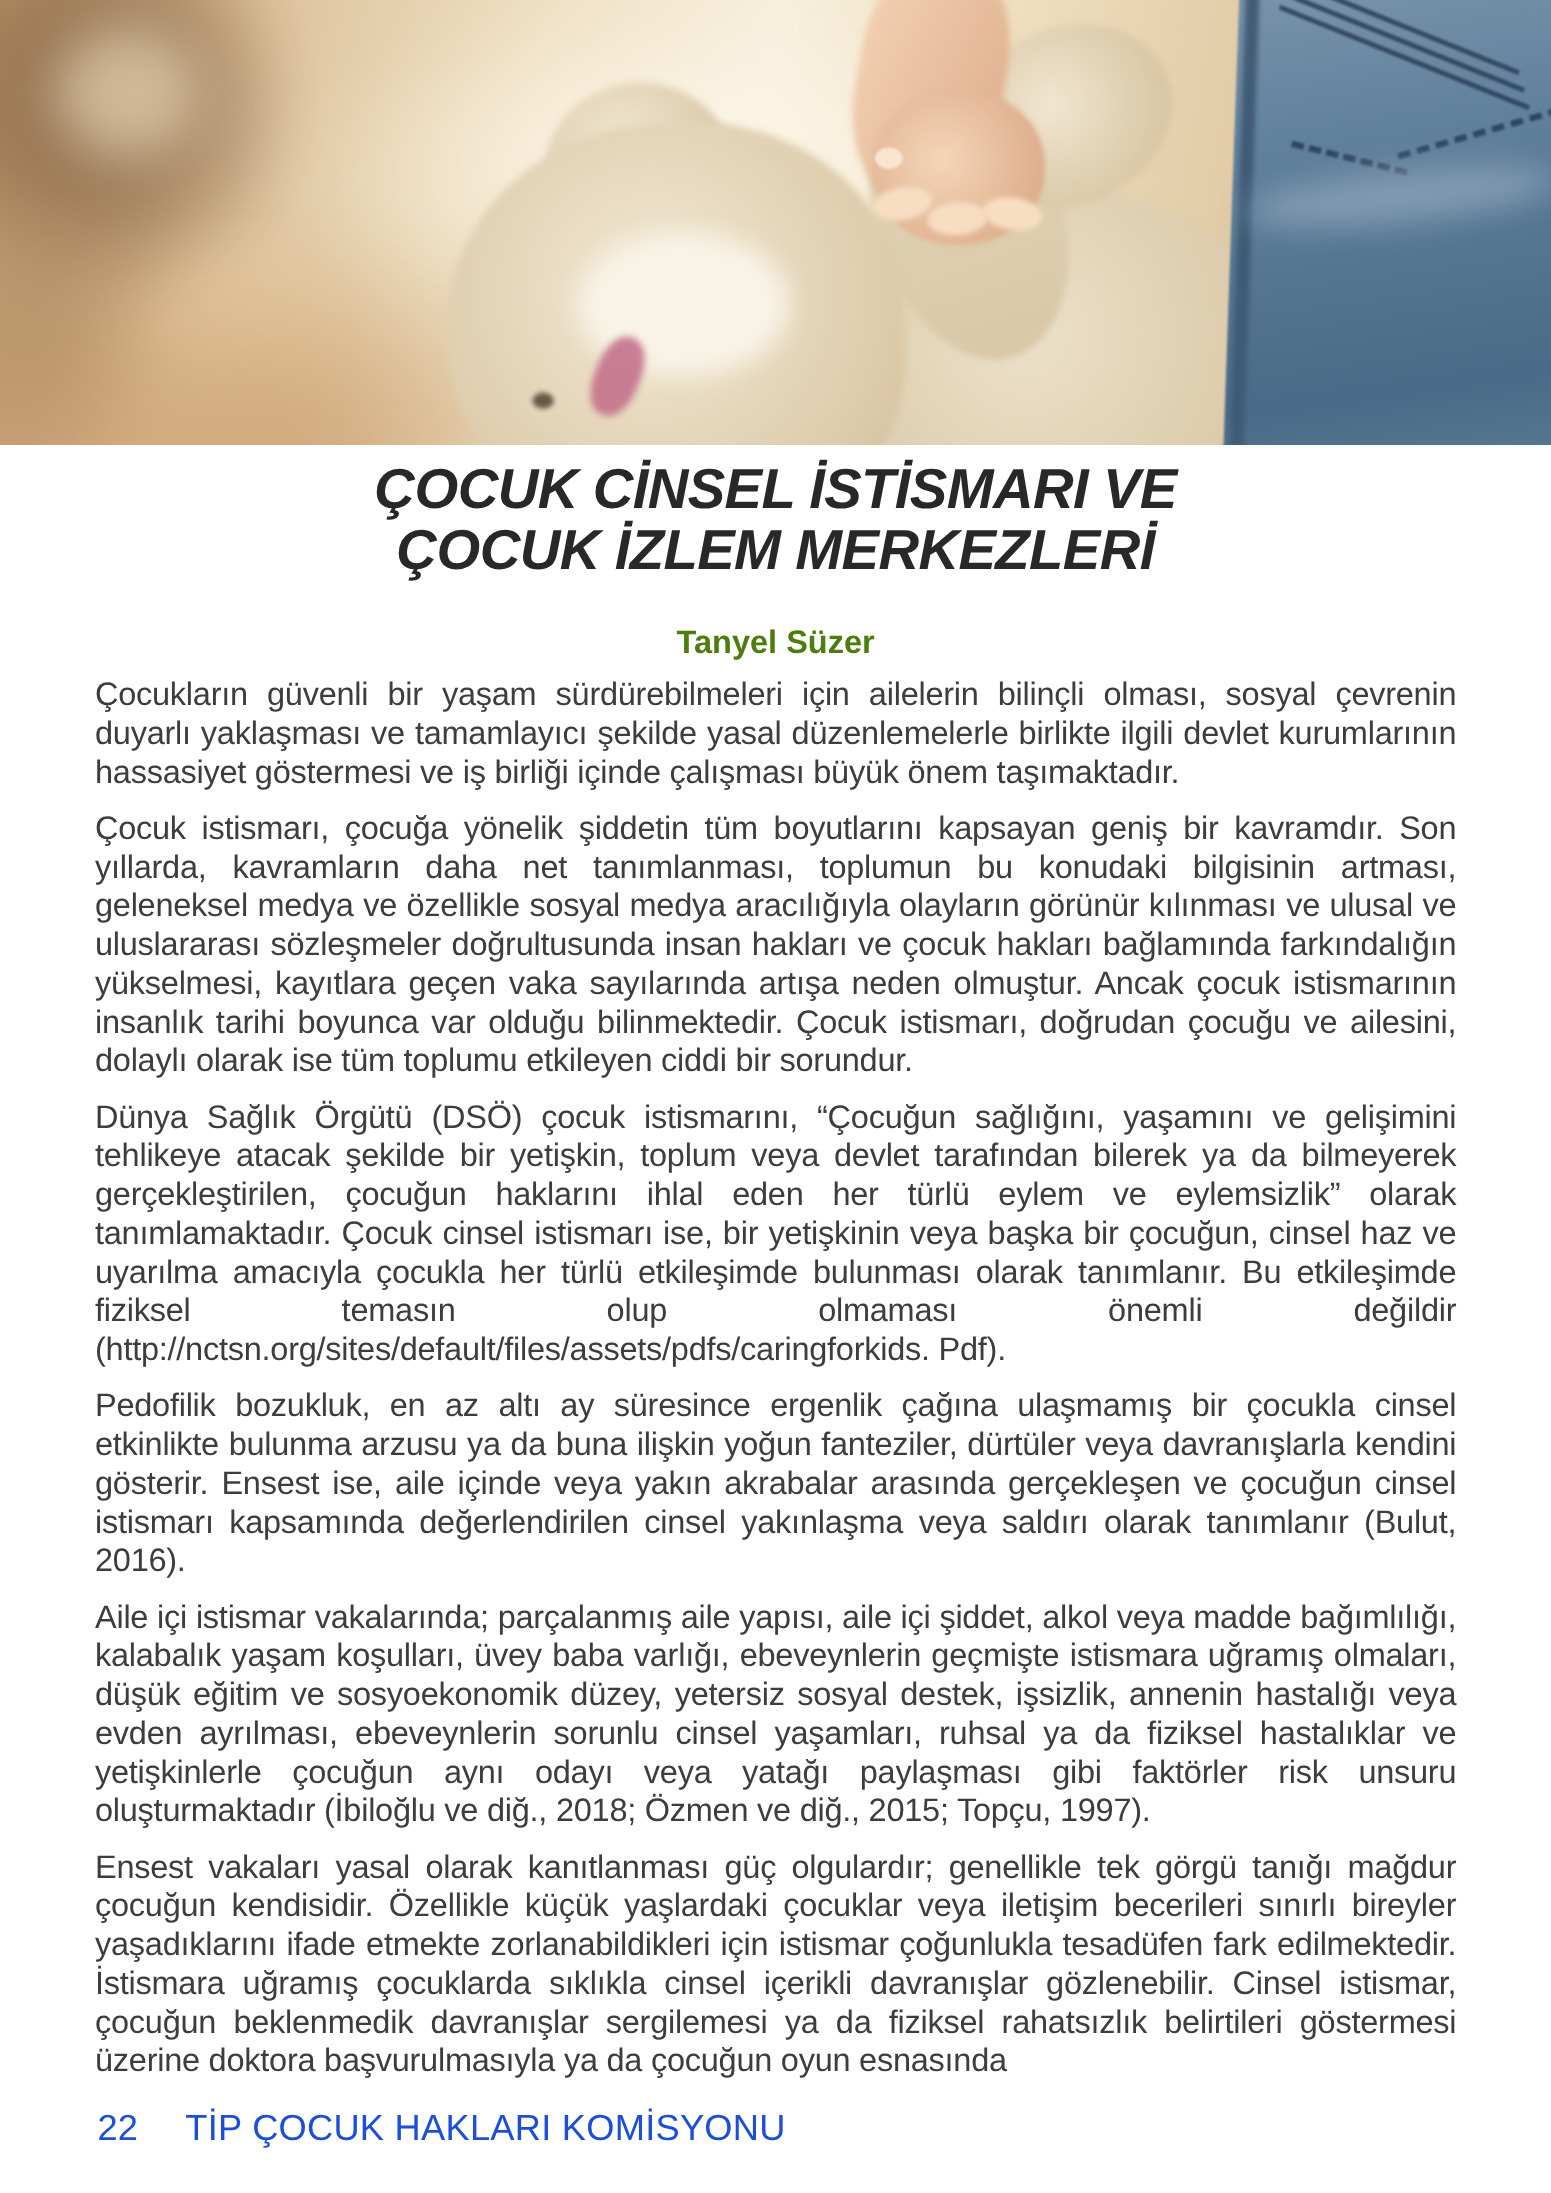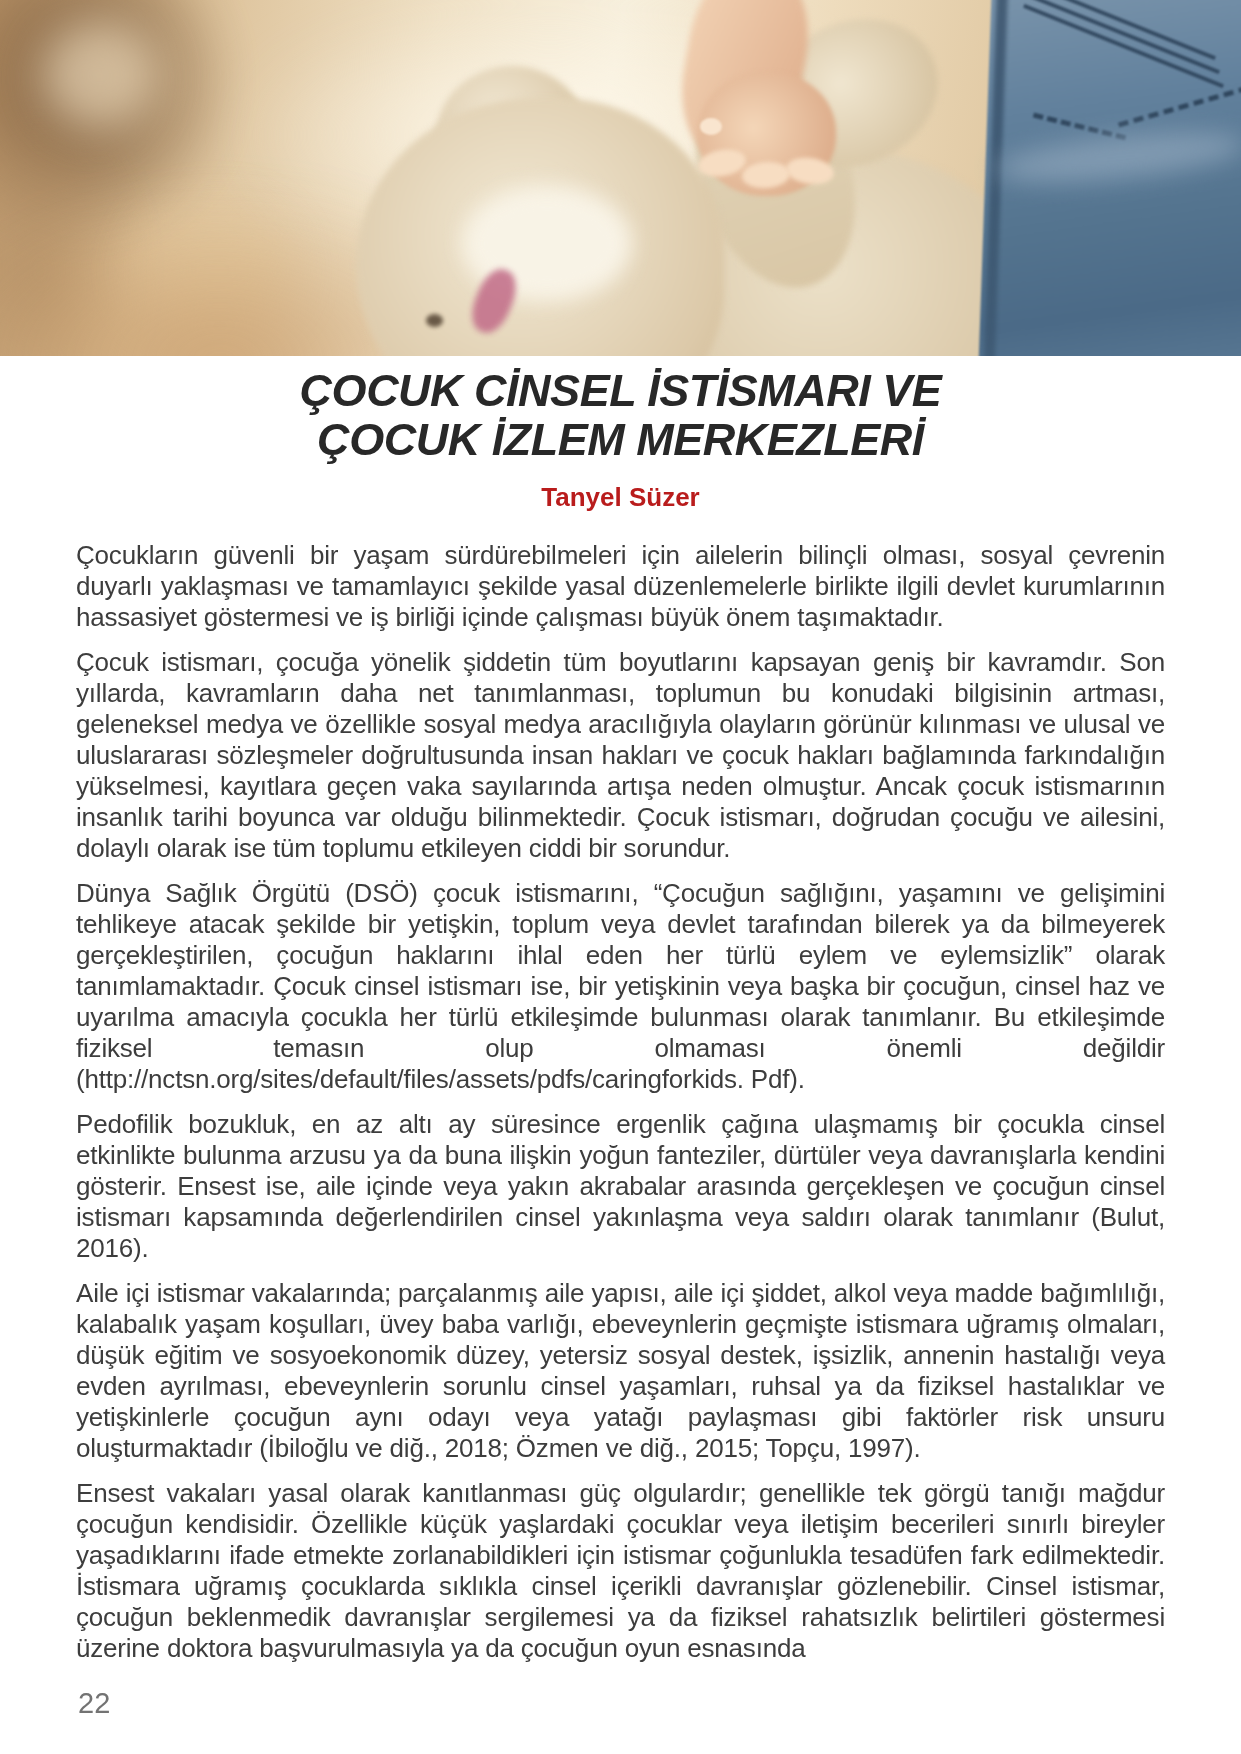--- a/index.html
+++ b/index.html
@@ -86,32 +86,32 @@
 
   
   .title-block{
     position:absolute;left:0;top:366px;width:1241px;text-align:center;
   }
   .title{
     margin:0;font-size:45px;line-height:49px;font-weight:bold;
     letter-spacing:-0.5px;color:#282828;font-style:italic;
   }
   .author{
-    margin-top:18px;font-size:26px;font-weight:bold;color:#b91c1c;
+    margin-top:34px;font-size:26px;font-weight:bold;color:#4d7c0f;
   }
   .body-text{
     position:absolute;left:76px;top:528px;width:1089px;
     font-size:26px;line-height:31px;letter-spacing:-0.2px;
     text-align:justify;color:#3d3d3d;margin-top:12px;
   }
   .body-text p{margin:0 0 14px 0;}
   .footer{
     position:absolute;left:78px;right:78px;bottom:34px;
     display:flex;align-items:baseline;
-    font-size:29px;color:#737373;gap:38px;
+    font-size:29px;color:#1d4ed8;gap:38px;
   }
   .footer .page-num{letter-spacing:0;}
   .footer .footer-right{letter-spacing:0.2px;}
 </style>
 </head>
 <body>
 
 <div class="page">
 
   <figure class="hero" style="margin:0;" aria-label="Blurred photo of a child's hand holding a worn cream teddy bear upside down by its leg, child wearing blue jeans, warm sepia background">
@@ -161,15 +161,16 @@
     <p>Çocukların güvenli bir yaşam sürdürebilmeleri için ailelerin bilinçli olması, sosyal çevrenin duyarlı yaklaşması ve tamamlayıcı şekilde yasal düzenlemelerle birlikte ilgili devlet kurumlarının hassasiyet göstermesi ve iş birliği içinde çalışması büyük önem taşımaktadır.</p>
     <p>Çocuk istismarı, çocuğa yönelik şiddetin tüm boyutlarını kapsayan geniş bir kavramdır. Son yıllarda, kavramların daha net tanımlanması, toplumun bu konudaki bilgisinin artması, geleneksel medya ve özellikle sosyal medya aracılığıyla olayların görünür kılınması ve ulusal ve uluslararası sözleşmeler doğrultusunda insan hakları ve çocuk hakları bağlamında farkındalığın yükselmesi, kayıtlara geçen vaka sayılarında artışa neden olmuştur. Ancak çocuk istismarının insanlık tarihi boyunca var olduğu bilinmektedir. Çocuk istismarı, doğrudan çocuğu ve ailesini, dolaylı olarak ise tüm toplumu etkileyen ciddi bir sorundur.</p>
     <p>Dünya Sağlık Örgütü (DSÖ) çocuk istismarını, “Çocuğun sağlığını, yaşamını ve gelişimini tehlikeye atacak şekilde bir yetişkin, toplum veya devlet tarafından bilerek ya da bilmeyerek gerçekleştirilen, çocuğun haklarını ihlal eden her türlü eylem ve eylemsizlik” olarak tanımlamaktadır. Çocuk cinsel istismarı ise, bir yetişkinin veya başka bir çocuğun, cinsel haz ve uyarılma amacıyla çocukla her türlü etkileşimde bulunması olarak tanımlanır. Bu etkileşimde fiziksel temasın olup olmaması önemli değildir (http://nctsn.org/sites/default/files/assets/pdfs/caringforkids. Pdf).</p>
     <p>Pedofilik bozukluk, en az altı ay süresince ergenlik çağına ulaşmamış bir çocukla cinsel etkinlikte bulunma arzusu ya da buna ilişkin yoğun fanteziler, dürtüler veya davranışlarla kendini gösterir. Ensest ise, aile içinde veya yakın akrabalar arasında gerçekleşen ve çocuğun cinsel istismarı kapsamında değerlendirilen cinsel yakınlaşma veya saldırı olarak tanımlanır (Bulut, 2016).</p>
     <p>Aile içi istismar vakalarında; parçalanmış aile yapısı, aile içi şiddet, alkol veya madde bağımlılığı, kalabalık yaşam koşulları, üvey baba varlığı, ebeveynlerin geçmişte istismara uğramış olmaları, düşük eğitim ve sosyoekonomik düzey, yetersiz sosyal destek, işsizlik, annenin hastalığı veya evden ayrılması, ebeveynlerin sorunlu cinsel yaşamları, ruhsal ya da fiziksel hastalıklar ve yetişkinlerle çocuğun aynı odayı veya yatağı paylaşması gibi faktörler risk unsuru oluşturmaktadır (İbiloğlu ve diğ., 2018; Özmen ve diğ., 2015; Topçu, 1997).</p>
     <p>Ensest vakaları yasal olarak kanıtlanması güç olgulardır; genellikle tek görgü tanığı mağdur çocuğun kendisidir. Özellikle küçük yaşlardaki çocuklar veya iletişim becerileri sınırlı bireyler yaşadıklarını ifade etmekte zorlanabildikleri için istismar çoğunlukla tesadüfen fark edilmektedir. İstismara uğramış çocuklarda sıklıkla cinsel içerikli davranışlar gözlenebilir. Cinsel istismar, çocuğun beklenmedik davranışlar sergilemesi ya da fiziksel rahatsızlık belirtileri göstermesi üzerine doktora başvurulmasıyla ya da çocuğun oyun esnasında</p>
   </main>
 
   <footer class="footer">
     <span class="page-num">22</span>
+    <span class="footer-right">TİP ÇOCUK HAKLARI KOMİSYONU</span>
   </footer>
 
 </div>
 
 </body></html>

